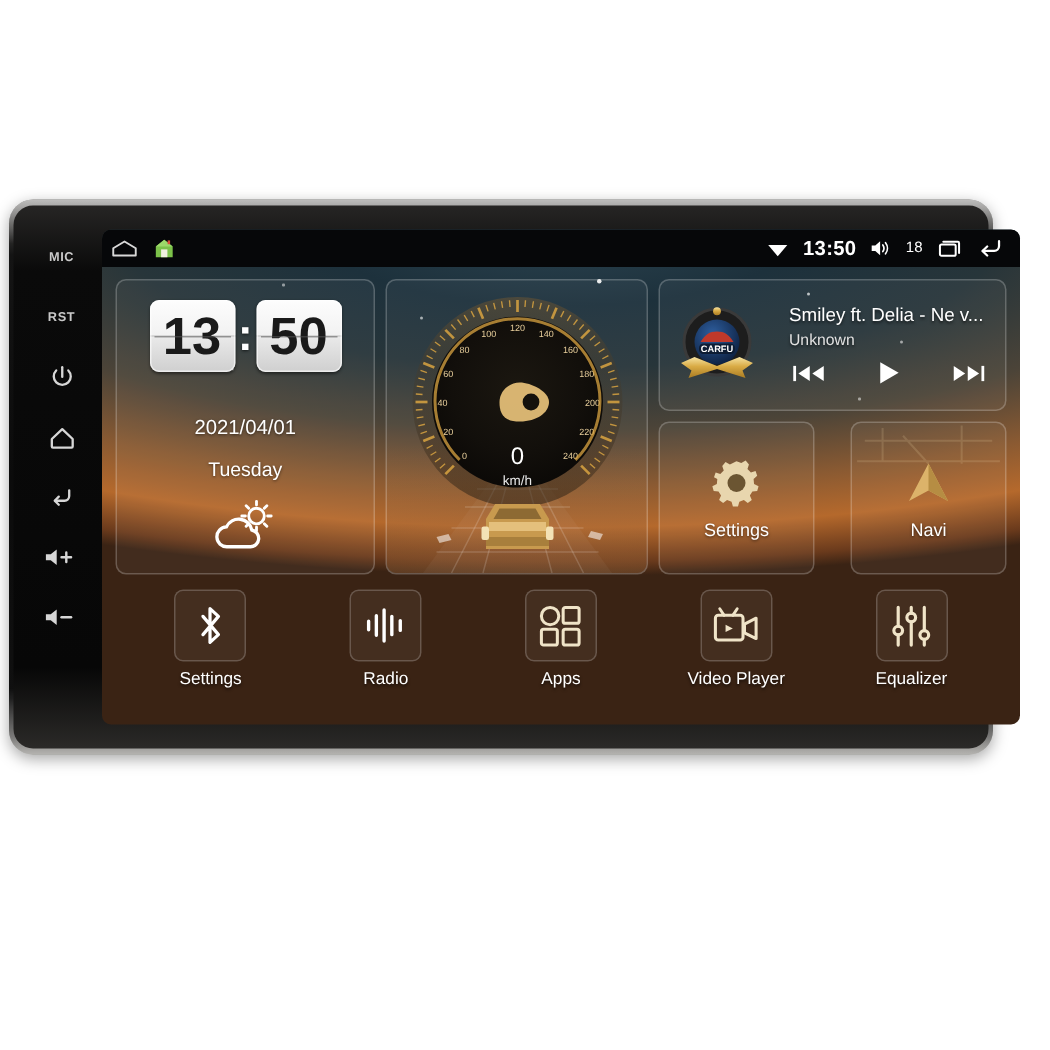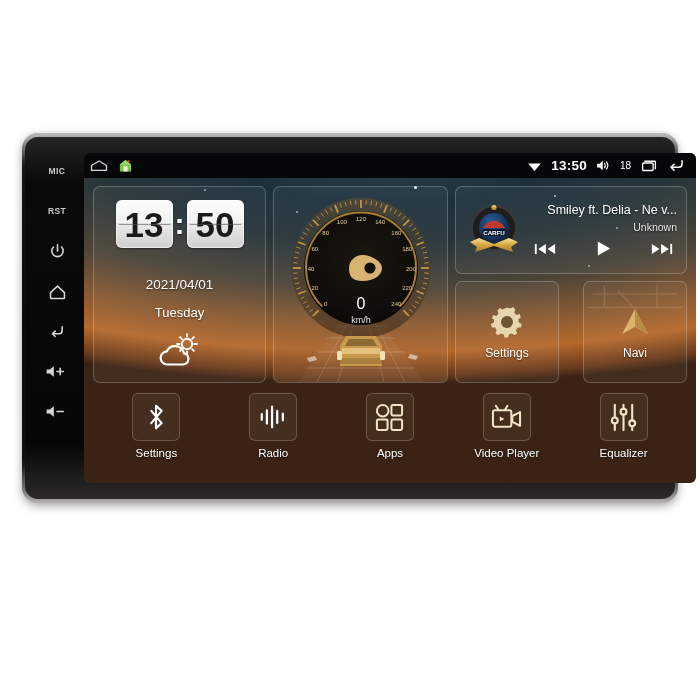--- a/index.html
+++ b/index.html
@@ -6,27 +6,26 @@
   html,body{
     width:700px; height:700px;
     background:#ffffff;
     font-family:"Liberation Sans", sans-serif;
     overflow:hidden;
   }
 
   
   #device{
     position:absolute;
-    left:22px; top:133px;
+    left:6px; top:133px;
     width:656px; height:370px;
     border-radius:16px;
     background:
       linear-gradient(180deg,#6e6d6b 0%, #4a4947 3%, #141414 10%, #0b0b0b 50%, #101010 90%, #3a3937 97%, #77756f 100%);
     box-shadow:0 3px 10px rgba(0,0,0,.35);
-    text-align:right;
   }
   #device:before{ 
     content:"";
     position:absolute; inset:0;
     border-radius:16px;
     background:linear-gradient(180deg, rgba(255,255,255,.55), rgba(255,255,255,0) 8%, rgba(255,255,255,0) 88%, rgba(255,255,255,.45));
     -webkit-mask:linear-gradient(#000,#000) content-box, linear-gradient(#000,#000);
     pointer-events:none;
   }
   #bezel-inner{
@@ -113,21 +112,21 @@
   #w-speed{ width:175px; position:relative; }
   #road{
     position:absolute; left:0; right:0; bottom:0; height:86px;
     background:linear-gradient(180deg, rgba(120,76,40,.0), rgba(150,92,44,.35));
   }
   #speedsvg{ position:absolute; left:50%; top:6px; transform:translateX(-50%); }
   #carsvg{ position:absolute; left:50%; bottom:12px; transform:translateX(-50%); }
 
   
   #rightcol{ flex:1; display:flex; flex-direction:column; gap:7px; }
-  #w-music{ height:88px; display:flex; align-items:center; padding:0 9px 0 10px; gap:10px; }
+  #w-music{ height:88px; display:flex; align-items:center; padding:0 9px 0 10px; gap:20px; }
   #badge{ width:56px; height:56px; position:relative; flex:none; }
   #music-info{ flex:1; min-width:0; }
   #mus-title{ color:#fff; font-size:12.5px; white-space:nowrap; overflow:hidden; text-overflow:ellipsis; text-shadow:0 1px 2px rgba(0,0,0,.6); }
   #mus-artist{ color:#e2e2e2; font-size:10.5px; margin-top:4px; text-shadow:0 1px 2px rgba(0,0,0,.6); }
   #mus-ctrl{ display:flex; align-items:center; justify-content:space-between; margin-top:7px; padding:0 4px 0 2px; }
   #mus-ctrl svg{ display:block; }
 
   #tilerow{ flex:1; display:flex; gap:24px; }
   .tile{ flex:1; display:flex; flex-direction:column; align-items:center; justify-content:center; gap:7px; }
   .tile-label{ color:#fff; font-size:12px; text-shadow:0 1px 2px rgba(0,0,0,.6); }

